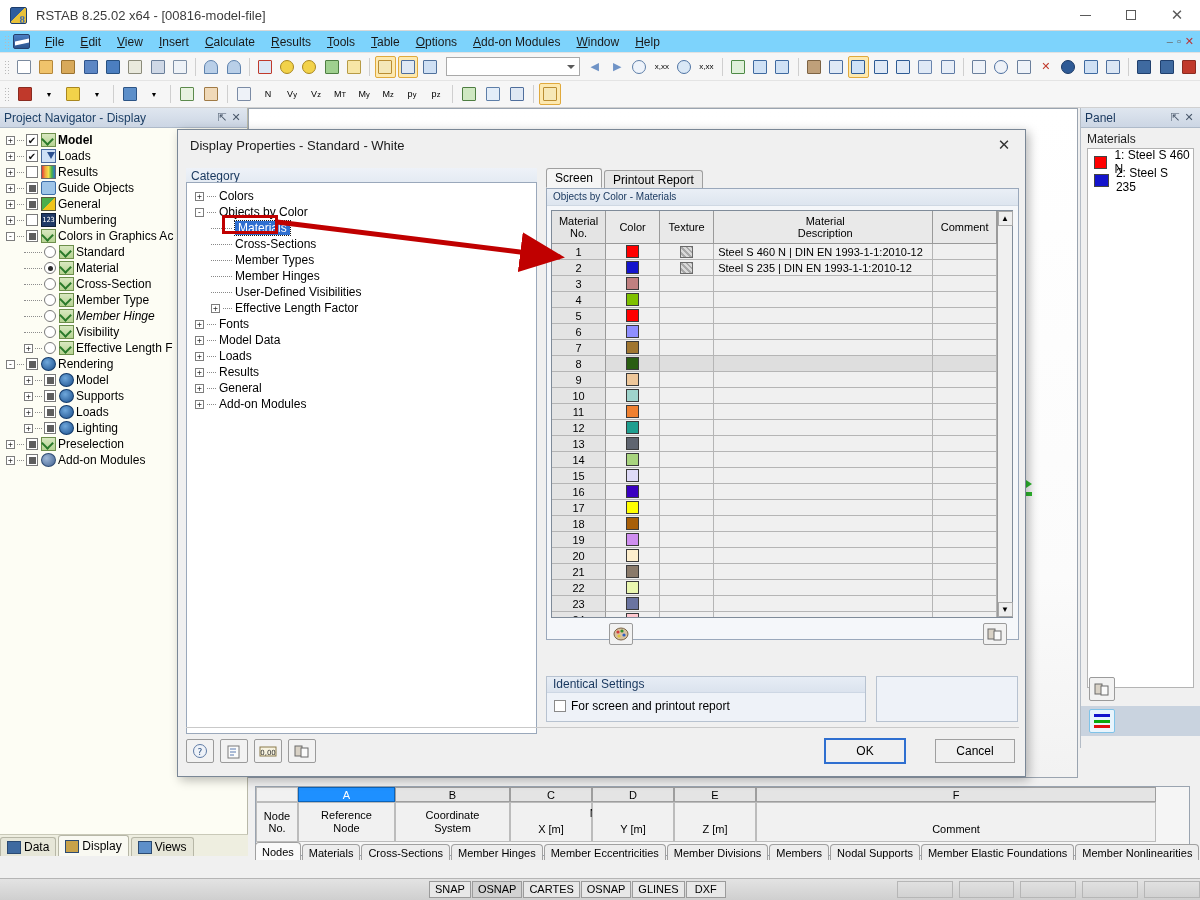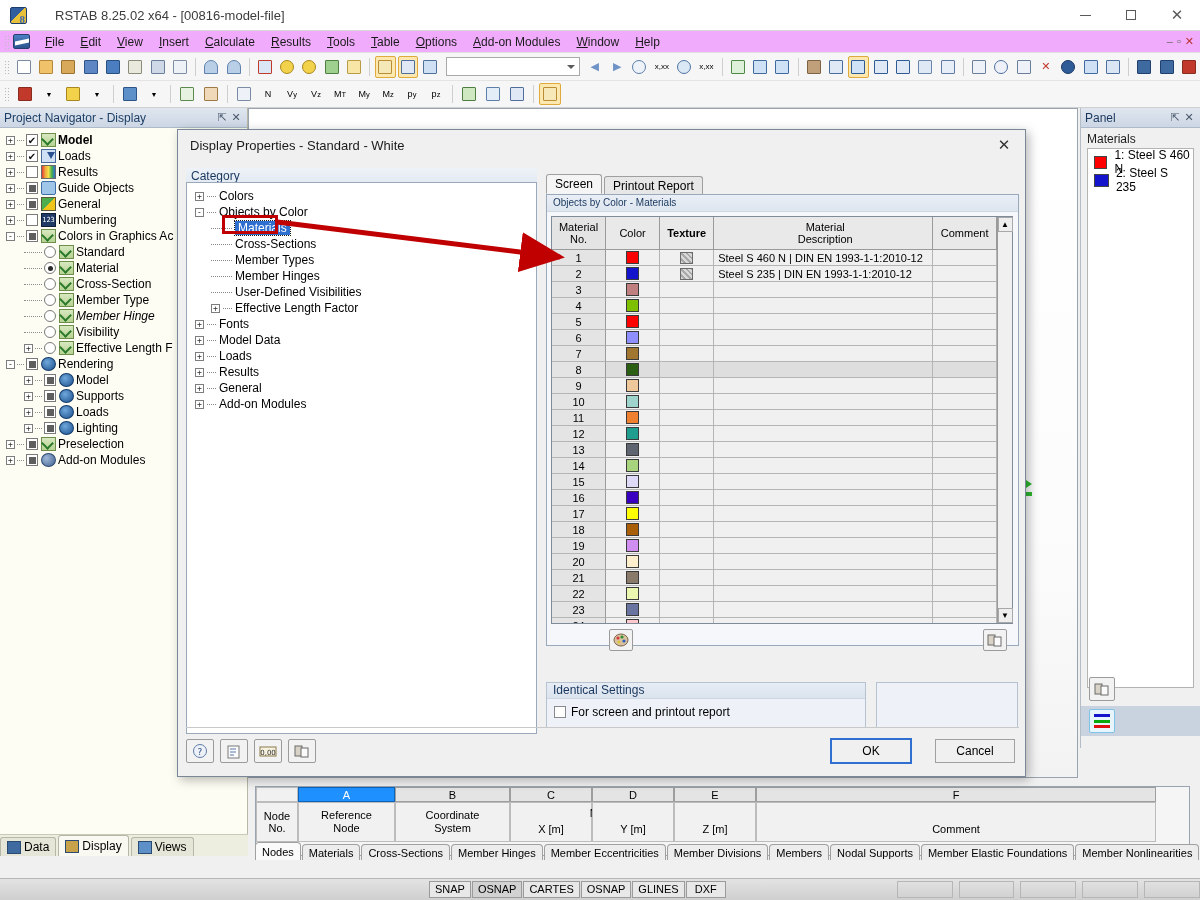--- a/index.html
+++ b/index.html
@@ -17,32 +17,32 @@
     background:#ffffff; border-bottom:1px solid #d9d9d9;
     display:flex; align-items:center;
   }
   #app-icon{
     width:17px;height:17px;margin-left:10px;margin-right:9px;
     background:linear-gradient(135deg,#2f5d9e 0%,#2f5d9e 45%,#e8c13a 45%,#e8c13a 100%);
     border:1px solid #1c3c6b; border-radius:2px; position:relative;
   }
   #app-icon::after{content:"8";position:absolute;right:1px;bottom:-2px;font-size:11px;
     font-weight:bold;color:#3a6ab5;font-family:"Liberation Serif",serif;}
-  #title-text{ font-size:13px; color:#3c3c3c;margin-left:19px; }
+  #title-text{ font-size:13px; color:#3c3c3c; }
   #win-btns{ margin-left:auto; display:flex; height:31px; }
   .win-btn{ width:46px;height:31px;display:flex;align-items:center;justify-content:center;
     color:#5a5a5a; font-size:14px; }
   .glyph-min{ width:11px;height:1px;background:#5a5a5a; }
   .glyph-max{ width:10px;height:10px;border:1px solid #5a5a5a; }
   .glyph-close{ font-size:15px;line-height:1; color:#5a5a5a; font-family:"DejaVu Sans",sans-serif;}
 
   
   #menubar{
     position:absolute;left:0;top:31px;width:1200px;height:22px;
-    background:#f0abfc; border-bottom:1px solid #e2e2e2;
+    background:#7dd3fc; border-bottom:1px solid #e2e2e2;
     display:flex;align-items:center;
   }
   .grip{ width:6px;height:14px;margin:0 3px 0 4px;
     background-image:radial-gradient(#b9b9b9 40%, transparent 41%);
     background-size:3px 3px; }
   #menu-logo{ width:17px;height:15px;margin-right:7px;
     background:linear-gradient(#4c7fc4,#2b558e); border:1px solid #26406b;border-radius:2px;
     position:relative;overflow:hidden;}
   #menu-logo::after{content:"";position:absolute;left:1px;top:5px;width:14px;height:4px;
     background:#ffffff;transform:skewY(-12deg);}
@@ -192,21 +192,21 @@
     border:1px solid #9aa8bb;overflow:hidden; }
   #cat-tree{ padding:5px 0 0 8px; }
   .cnode{ display:flex;align-items:center;height:16px;font-size:12px;white-space:nowrap; }
   .cexp{ width:9px;height:9px;border:1px solid #7d7d7d;background:#fff;font-size:8px;
     line-height:7px;text-align:center;color:#2d2d2d;margin-right:3px;
     font-family:"DejaVu Sans Mono",monospace;}
   .cdots{ width:9px;height:1px;border-top:1px dotted #888;margin-right:3px; }
   .csel{ background:#2f6fd0;color:#fff;padding:0 3px; outline:1px dotted #1a1a1a;}
 
   
-  #right-pane{ position:absolute;left:368px;top:44px;width:473px;height:690px; }
+  #right-pane{ position:absolute;left:368px;top:38px;width:473px;height:690px; }
   #dlg-tabs{ display:flex;align-items:flex-end;height:20px; }
   .dtb{ height:18px;padding:0 8px;font-size:12px;line-height:18px;background:#e7e7e7;
     border:1px solid #9f9f9f;border-bottom:none;border-radius:3px 3px 0 0;margin-right:2px;}
   .dtb.sel{ background:#f5f5f5;height:20px;line-height:19px;border-bottom:1px solid #f5f5f5; }
   #obj-group{ position:relative;margin-top:0;height:452px;background:#f5f7fa;
     border:1px solid #9aa8bb; }
   #obj-cap{ height:17px;background:linear-gradient(#eaeff6,#dde5ef);
     font-size:10px;color:#17365d;line-height:16px;padding-left:6px;
     border-bottom:1px solid #cfd8e3;}
   #mtable{ position:absolute;left:4px;top:21px;width:462px;height:408px;
@@ -216,21 +216,21 @@
   .mh div{ border-right:1px solid #9a9a9a;border-bottom:1px solid #9a9a9a;
     font-size:11px;text-align:center;display:flex;flex-direction:column;
     align-items:center;justify-content:center;line-height:12px;}
   .mrow{ display:flex;height:16px;background:#f0f0f0; }
   .mrow.alt{ background:#dedede; }
   .mrow div{ border-right:1px solid #b5b5b5;border-bottom:1px solid #b5b5b5;font-size:11px;
     display:flex;align-items:center; }
   .c-no{ width:56px;justify-content:center !important;background:#e4e4e4;
     border-right:1px solid #9a9a9a !important; }
   .c-col{ width:56px;justify-content:center !important; }
-  .c-tex{ width:56px;justify-content:center !important;font-weight:bold; }
+  .c-tex{ width:56px;justify-content:center !important; }
   .c-desc{ width:227px;padding-left:4px; }
   .c-com{ width:66px; }
   .swatch{ width:13px;height:13px;border:1px solid #3a3a3a; }
   .texico{ width:13px;height:12px;border:1px solid #6a6a6a;
     background:repeating-linear-gradient(45deg,#d9d9d9 0 2px,#a8a8a8 2px 4px); }
   #mscroll{ width:15px;background:#f0f0f0;border-left:1px solid #9a9a9a;
     display:flex;flex-direction:column;justify-content:space-between;align-items:center; }
   .sbtn{ width:15px;height:15px;background:#eee;border:1px solid #a8a8a8;font-size:8px;
     display:flex;align-items:center;justify-content:center; }
   #mtable-foot{ position:absolute;left:4px;top:431px;width:462px;height:28px;
@@ -248,21 +248,21 @@
     border:1px solid #b7c2d0;background:#eef2f8; }
 
   #dlg-sep{ position:absolute;left:8px;top:597px;width:833px;height:1px;background:#c9c9c9; }
   #dlg-foot{ position:absolute;left:8px;top:604px;width:833px;height:34px;
     display:flex;align-items:center; }
   .foot-btn{ width:28px;height:24px;border:1px solid #9b9b9b;background:#f2f2f2;
     border-radius:2px;margin-right:6px;display:flex;align-items:center;justify-content:center;
     font-size:11px;}
   #ok-btn{ margin-left:auto;width:80px;height:24px;background:#f0f0f0;border:1px solid #2f6fd0;
     outline:1px solid #2f6fd0;font-size:12px;display:flex;align-items:center;justify-content:center; }
-  #cancel-btn{ margin-left:24px;margin-right:4px;width:80px;height:24px;background:#f0f0f0;
+  #cancel-btn{ margin-left:30px;margin-right:4px;width:80px;height:24px;background:#f0f0f0;
     border:1px solid #a0a0a0;font-size:12px;display:flex;align-items:center;justify-content:center; }
 
   
   #annot-box{ position:absolute;left:222px;top:215px;width:56px;height:19px;
     border:3px solid #c00000; }
   #annot-arrow{ position:absolute;left:0;top:0;width:1200px;height:900px;pointer-events:none; }
 </style>
 </head>
 <body>
 

